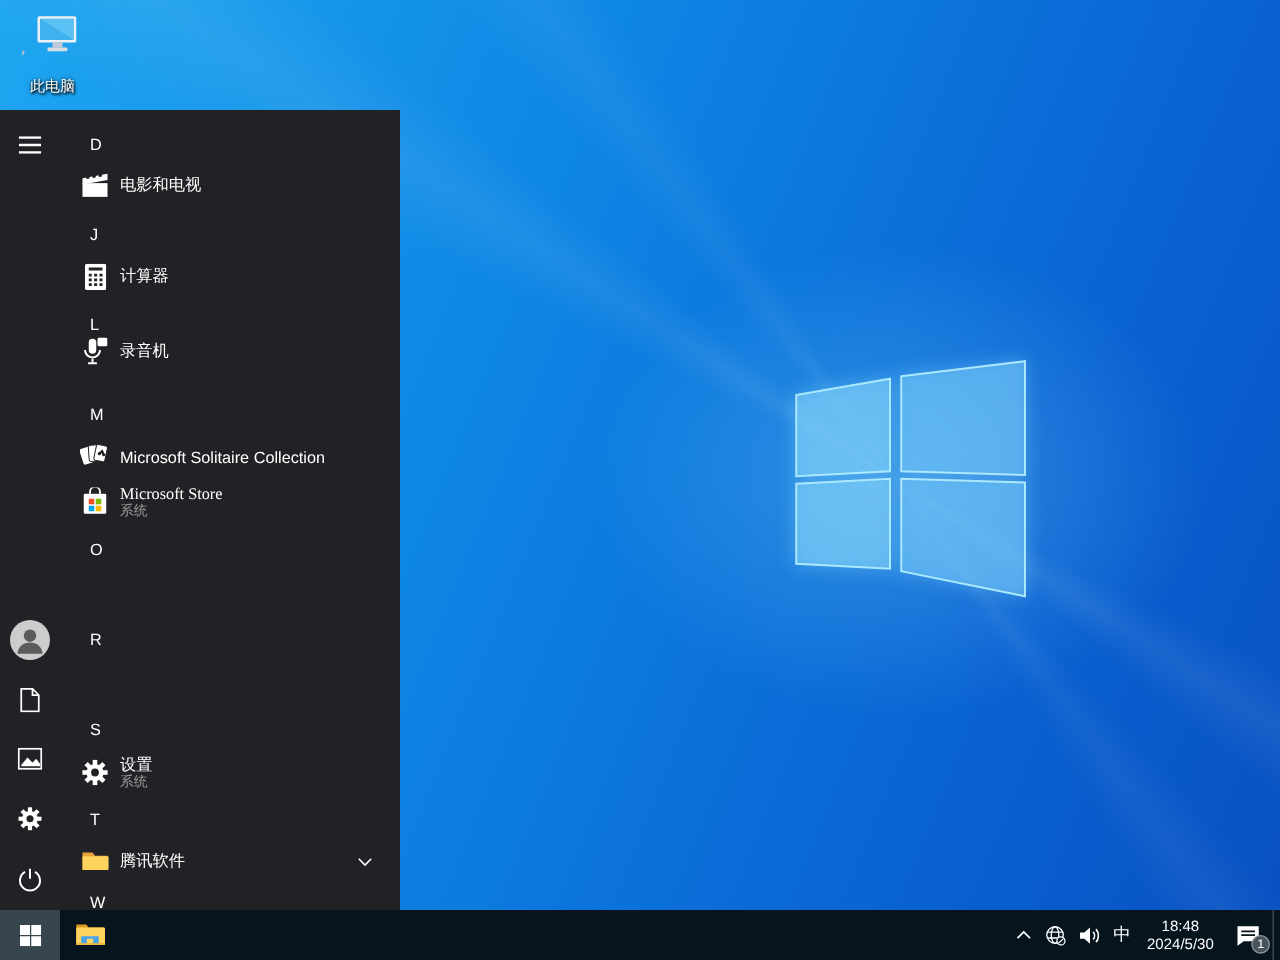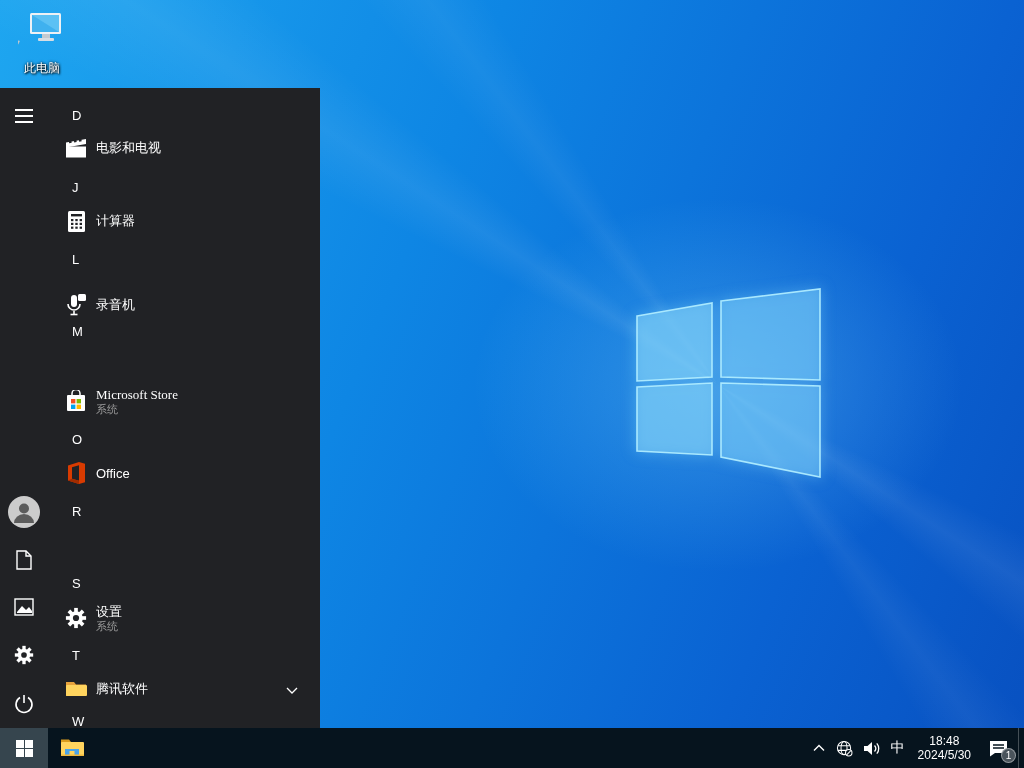--- a/index.html
+++ b/index.html
@@ -198,37 +198,50 @@
             </g>
           </svg>
         </span>
         <span class="app-label">计算器</span>
       </div>
 
       <div class="row-header" style="top:156px">
           <span>L</span>
         </div>
 
-      <div class="row-app" style="top:200px">
+      <div class="row-app" style="top:176px">
         <span class="app-icon">
           <svg width="20" height="22" viewBox="0 0 20 22">
             <rect x="5" y="1" width="6" height="12" rx="3" fill="#fff"></rect>
             <path d="M2 10 a6 6 0 0 0 12 0" fill="none" stroke="#fff" stroke-width="1.6"></path>
             <line x1="8" y1="17" x2="8" y2="20" stroke="#fff" stroke-width="1.6"></line>
             <line x1="4.5" y1="20.5" x2="11.5" y2="20.5" stroke="#fff" stroke-width="1.6"></line>
             <rect x="12" y="0" width="8" height="7" rx="1.5" fill="#fff"></rect>
           </svg>
         </span>
         <span class="app-label">录音机</span>
       </div>
 
       <div class="row-header" style="top:228px">
           <span>M</span>
         </div>
 
+      <div class="row-app" style="top:260px">
+        <span class="app-icon">
+          <svg width="24" height="22" viewBox="0 0 24 22">
+            <g>
+              <rect x="1" y="4" width="9" height="13" rx="1.5" fill="#fff" transform="rotate(-18 5.5 10.5)"></rect>
+              <rect x="7" y="2" width="9" height="13" rx="1.5" fill="#fff" stroke="#212225" stroke-width=".8" transform="rotate(-4 11.5 8.5)"></rect>
+              <rect x="12" y="2" width="9" height="13" rx="1.5" fill="#fff" stroke="#212225" stroke-width=".8" transform="rotate(12 16.5 8.5)"></rect>
+              <path d="M17.5 5.5 l2 2.6 a1.3 1.3 0 1 1 -1.5 1 l-.5 -.4 -.5 .4 a1.3 1.3 0 1 1 -1.5 -1 z" fill="#212225" transform="rotate(12 17.5 8)"></path>
+            </g>
+          </svg>
+        </span>
+        <span class="app-label">Microsoft Solitaire Collection</span>
+      </div>
 
       <div class="row-app two-line" style="top:293px">
         <span class="app-icon">
           <svg width="20" height="22" viewBox="0 0 20 22">
             <path d="M6 5 v-1.5 a4 4 0 0 1 8 0 V5" fill="none" stroke="#fff" stroke-width="1.5"></path>
             <rect x="1" y="5" width="18" height="16" rx="1" fill="#fff"></rect>
             <rect x="5" y="9" width="4.4" height="4.4" fill="#f25022"></rect>
             <rect x="10.6" y="9" width="4.4" height="4.4" fill="#7fba00"></rect>
             <rect x="5" y="14.6" width="4.4" height="4.4" fill="#00a4ef"></rect>
             <rect x="10.6" y="14.6" width="4.4" height="4.4" fill="#ffb900"></rect>
@@ -237,30 +250,20 @@
         <span class="label-block">
           <span class="app-label">Microsoft Store</span>
           <span class="app-sub">系统</span>
         </span>
       </div>
 
       <div class="row-header" style="top:336px">
           <span>O</span>
         </div>
 
-      <div class="row-app" style="top:368px">
-        <span class="app-icon">
-          <svg width="20" height="22" viewBox="0 0 20 22">
-            <path d="M13 0 L19 1.8 V20.2 L13 22 L2 18.5 V3.5 Z" fill="#d83b01"></path>
-            <path d="M13 3.2 L6 5.2 V16.8 L13 18.8 Z" fill="#212225"></path>
-            <path d="M6 16.8 L2 18.5 L13 22 V18.8 Z" fill="#a22c00"></path>
-          </svg>
-        </span>
-        <span class="app-label">Office</span>
-      </div>
 
       <div class="row-header" style="top:408px">
           <span>R</span>
         </div>
 
 
       <div class="row-header" style="top:480px">
           <span>S</span>
         </div>
 

